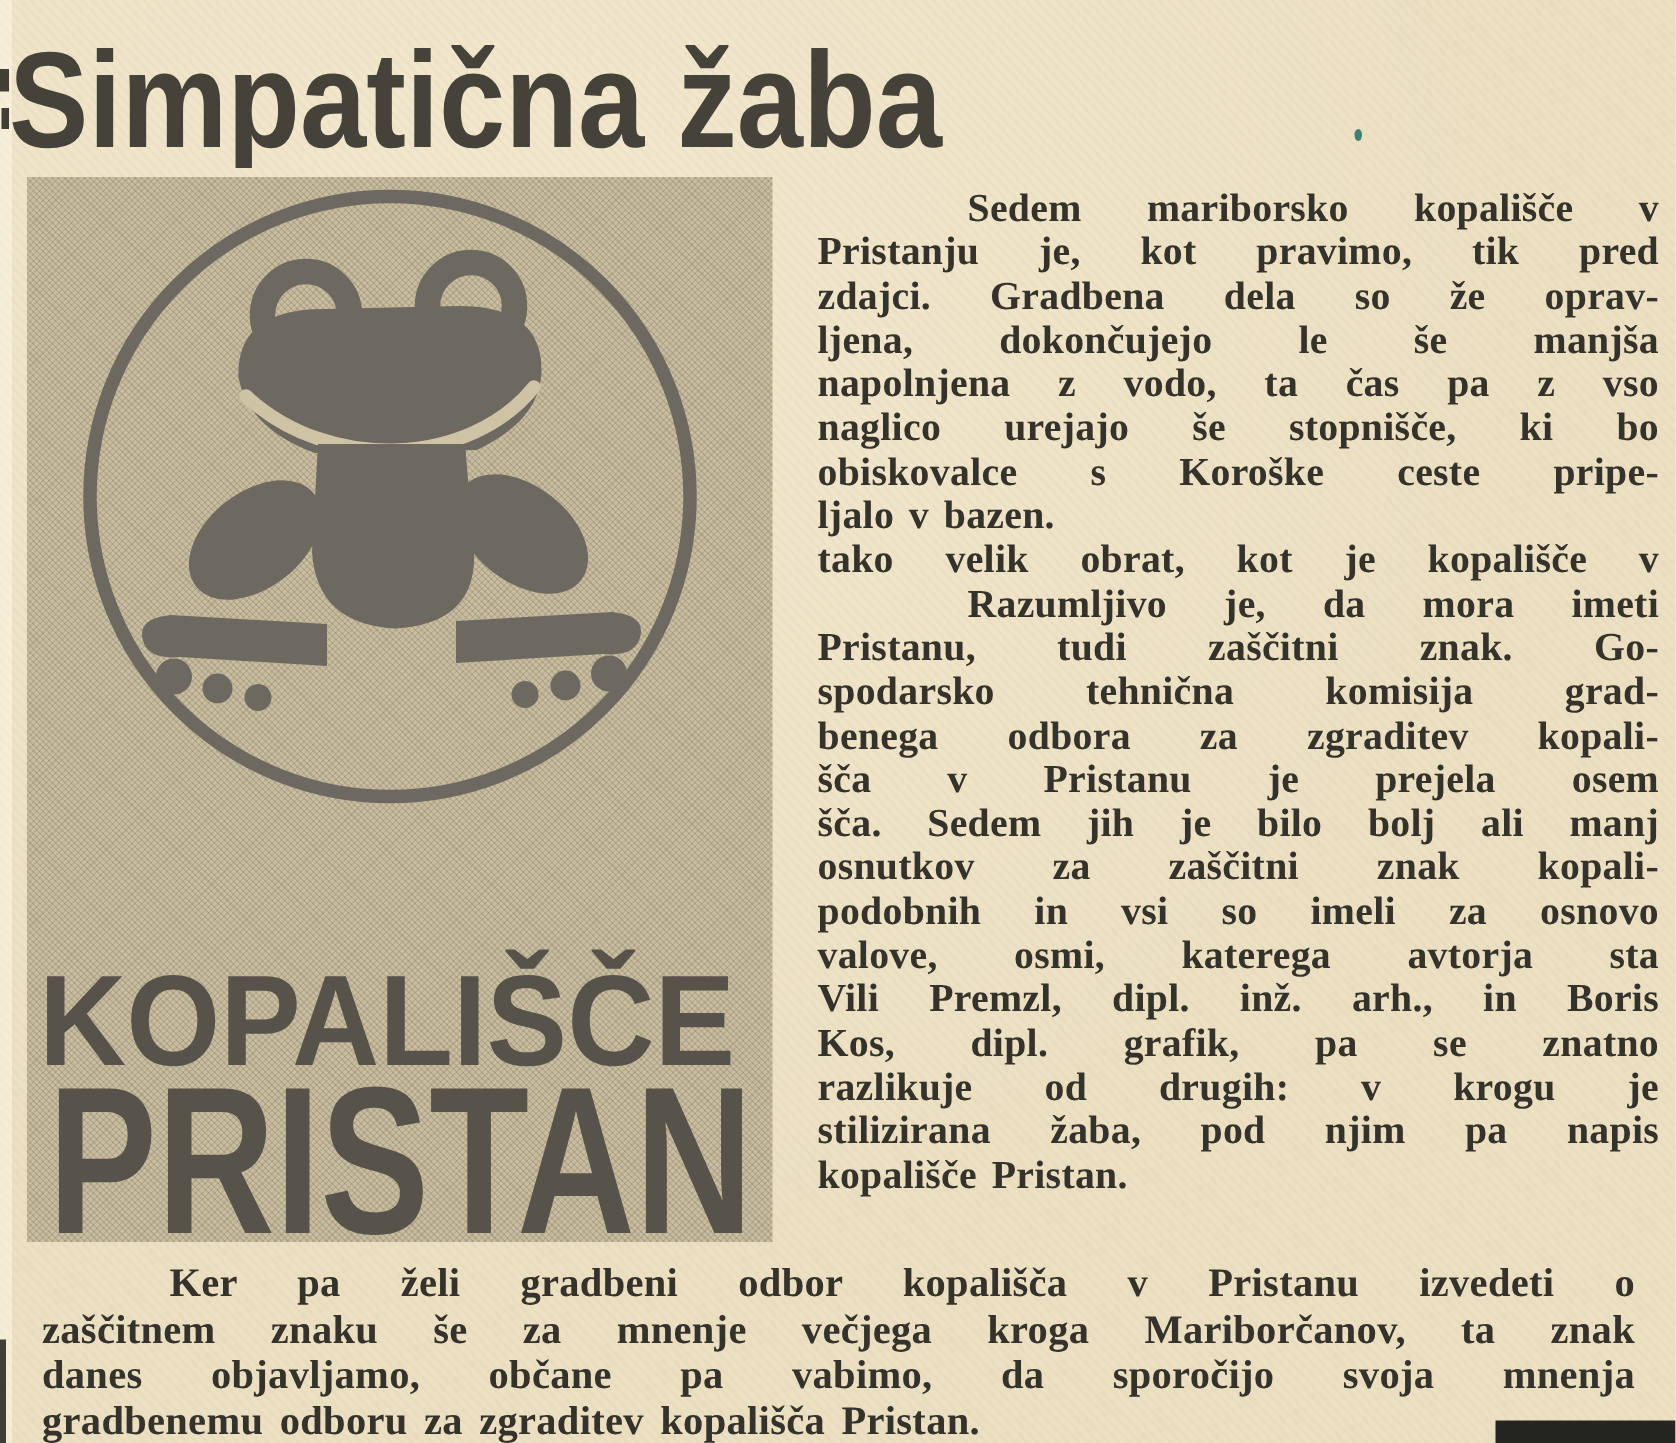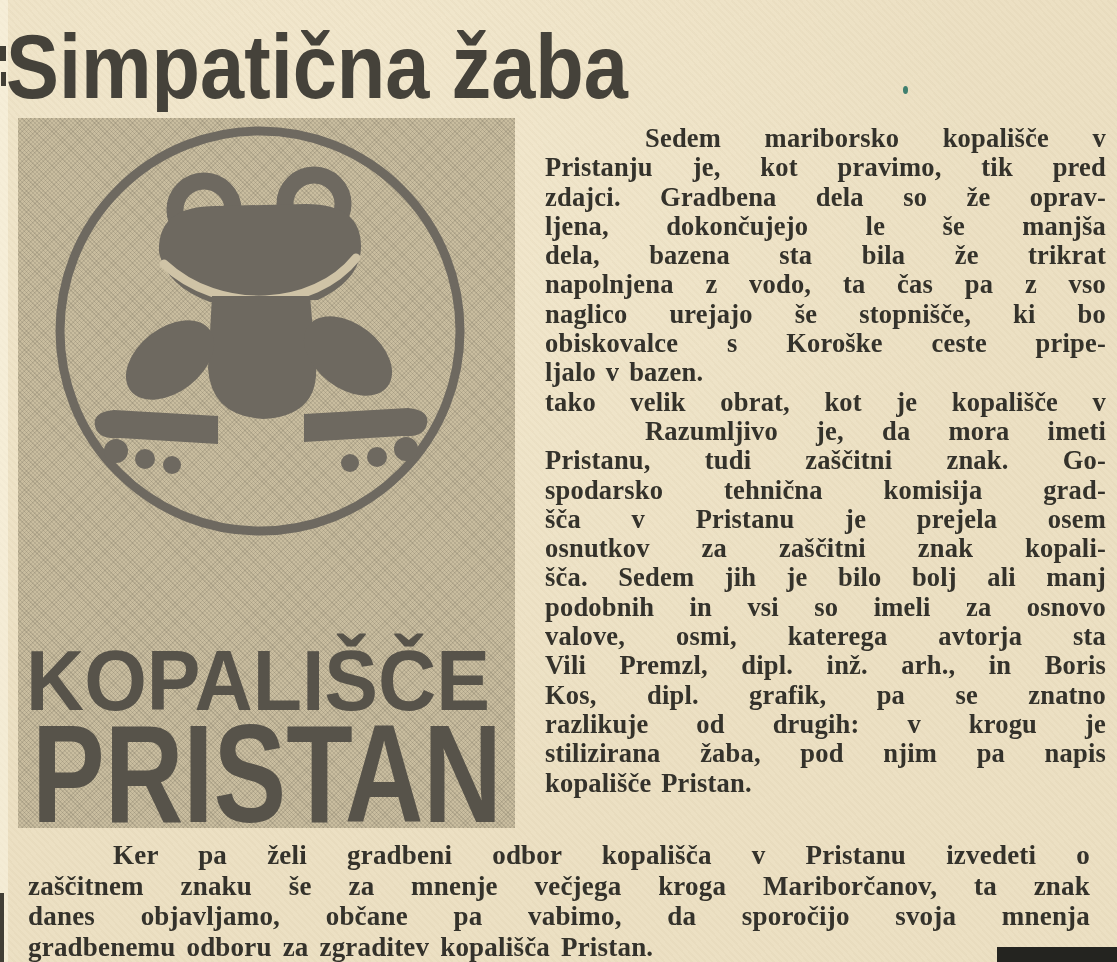--- a/index.html
+++ b/index.html
@@ -98,34 +98,34 @@
       <text x="2" y="104" font-size="140" textLength="470" lengthAdjust="spacingAndGlyphs">PRISTAN</text>
     </svg>
   </div>
 
   <div class="rcol">
     <div>
         <div class="tline indent">Sedem mariborsko kopališče v</div>
         <div class="tline">Pristanju je, kot pravimo, tik pred</div>
         <div class="tline">zdajci. Gradbena dela so že oprav-</div>
         <div class="tline">ljena, dokončujejo le še manjša</div>
-        <div class="tline">dela, bazena sta bila že trikrat</div>
         <div class="tline">napolnjena z vodo, ta čas pa z vso</div>
         <div class="tline">naglico urejajo še stopnišče, ki bo</div>
         <div class="tline">obiskovalce s Koroške ceste pripe-</div>
         <div class="tline lastline">ljalo v bazen.</div>
       </div>
     <div>
         <div class="tline">tako velik obrat, kot je kopališče v</div>
         <div class="tline indent">Razumljivo je, da mora imeti</div>
         <div class="tline">Pristanu, tudi zaščitni znak. Go-</div>
         <div class="tline">spodarsko tehnična komisija grad-</div>
+        <div class="tline">benega odbora za zgraditev kopali-</div>
         <div class="tline">šča v Pristanu je prejela osem</div>
+        <div class="tline">šča. Sedem jih je bilo bolj ali manj</div>
         <div class="tline">osnutkov za zaščitni znak kopali-</div>
-        <div class="tline">šča. Sedem jih je bilo bolj ali manj</div>
         <div class="tline">podobnih in vsi so imeli za osnovo</div>
         <div class="tline">valove, osmi, katerega avtorja sta</div>
         <div class="tline">Vili Premzl, dipl. inž. arh., in Boris</div>
         <div class="tline">Kos, dipl. grafik, pa se znatno</div>
         <div class="tline">razlikuje od drugih: v krogu je</div>
         <div class="tline">stilizirana žaba, pod njim pa napis</div>
         <div class="tline lastline">kopališče Pristan.</div>
       </div>
   </div>
 

